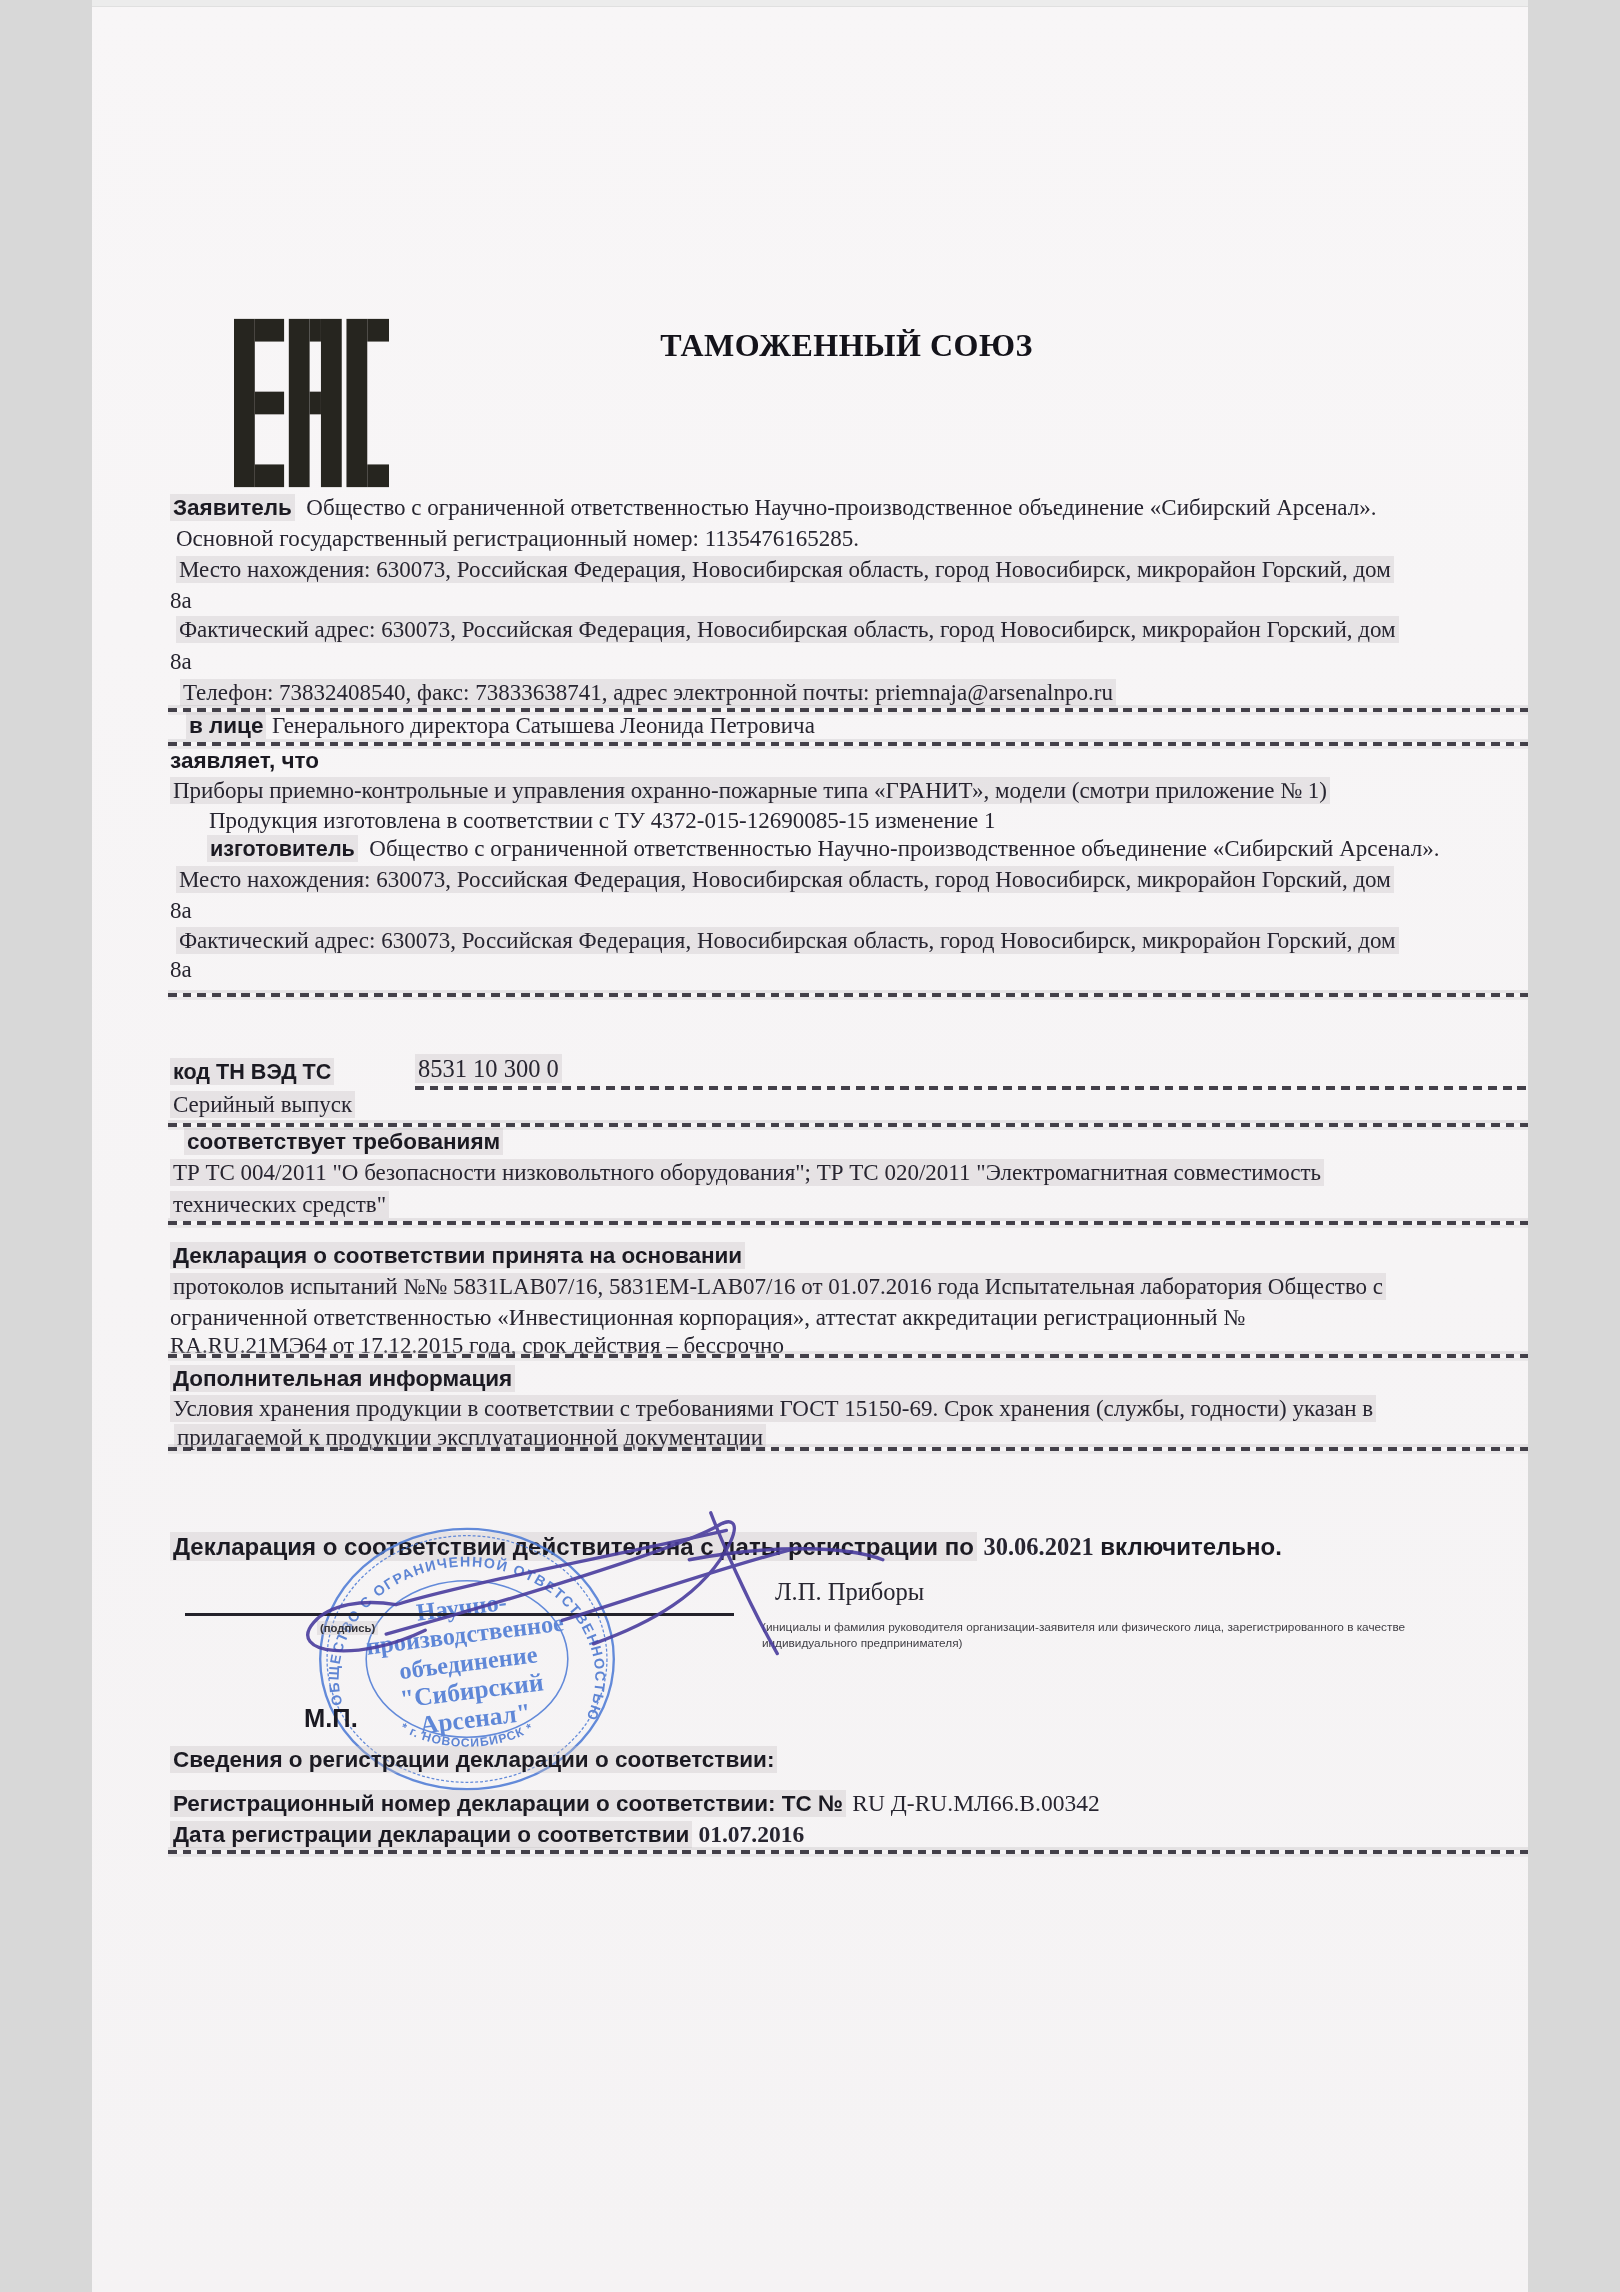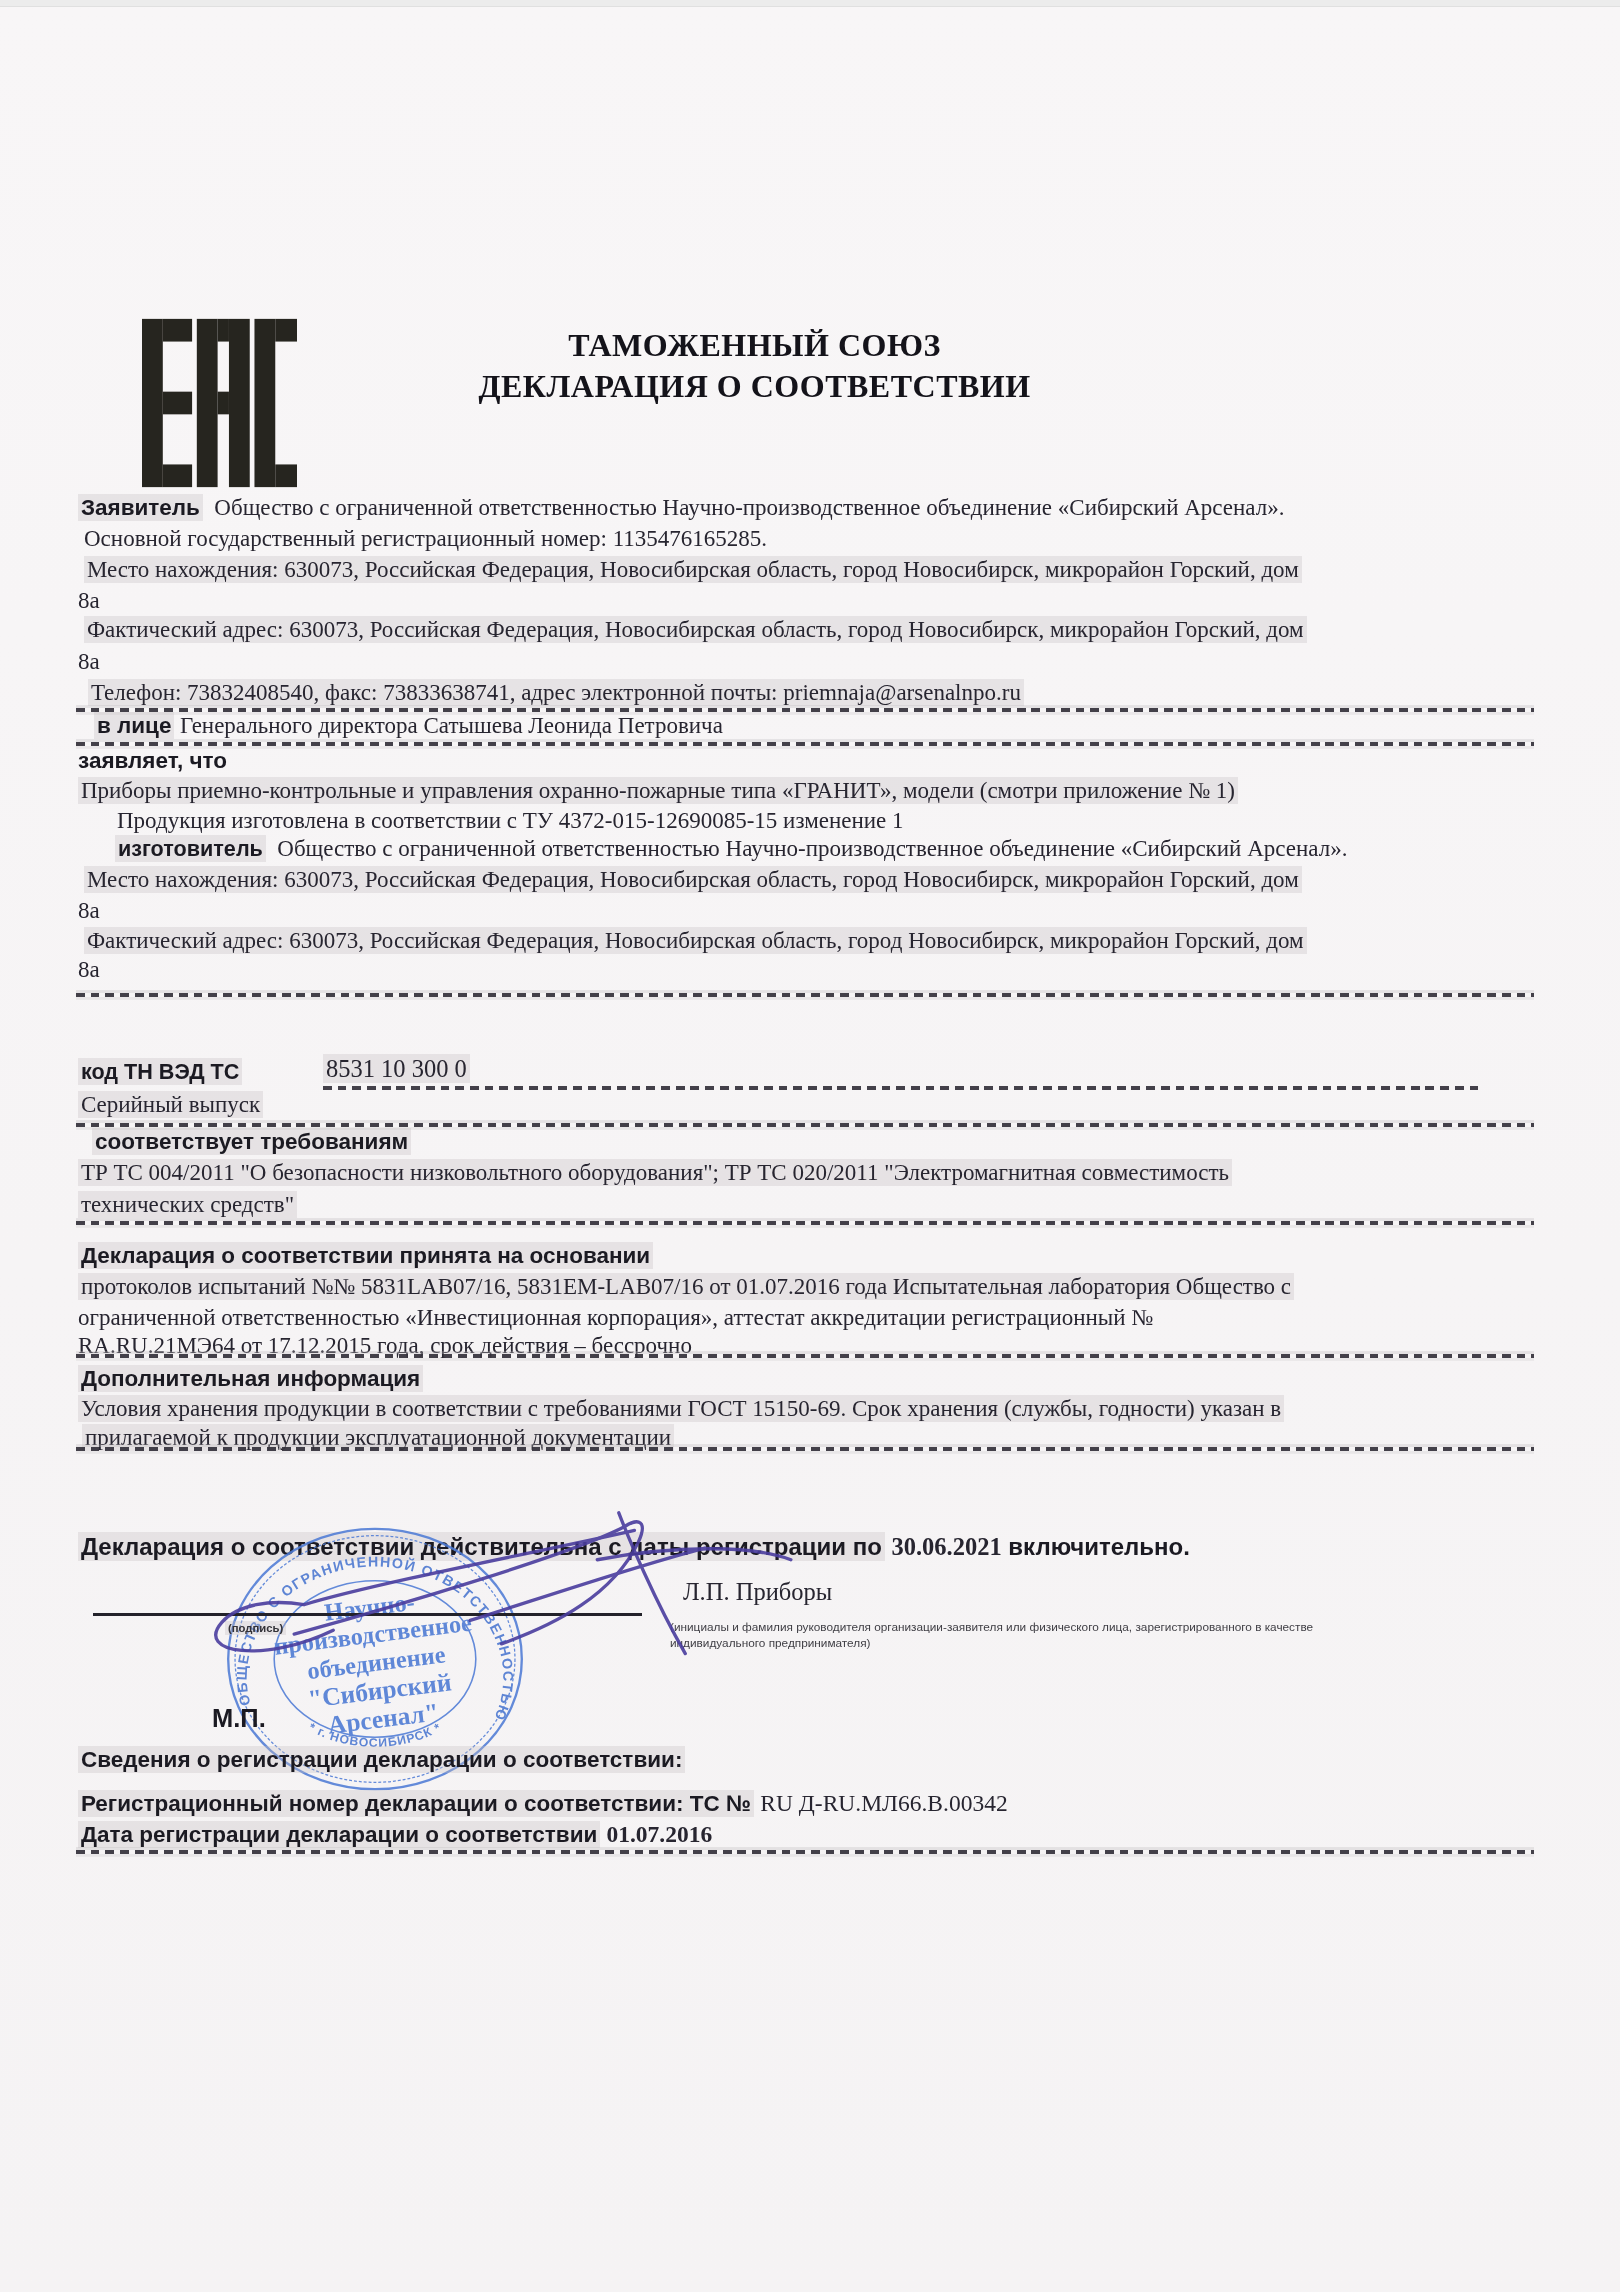--- a/index.html
+++ b/index.html
@@ -1,18 +1,18 @@
 <!DOCTYPE html>
 <html><head>
 <meta charset="utf-8">
 <style>
   html,body{margin:0;padding:0;background:#d8d8d8;}
   .page{
     position:relative;
-    width:1620px;height:2293px;
+    width:1436px;height:2293px;
     margin:0 auto;
     background:linear-gradient(180deg,#f8f6f7 0%,#f6f4f5 55%,#f5f3f4 100%);
     overflow:hidden;
     font-family:"Liberation Serif",serif;
   }
   .topedge{position:absolute;left:0;top:0;width:100%;height:5.9px;background:#ececec;border-bottom:1px solid #e0e0e0;}
   .abs{position:absolute;white-space:nowrap;}
   .serif{font-family:"Liberation Serif",serif;font-size:23px;color:#272530;}
   .sansb{font-family:"Liberation Sans",sans-serif;font-weight:700;font-size:22.5px;color:#1b1a22;}
   .hl{background:rgba(196,192,195,0.33);padding:1px 2.9px;}
@@ -48,21 +48,20 @@
       <rect x="80" y="0" width="12" height="24"></rect>
       <rect x="80" y="77" width="12" height="24"></rect>
       <rect x="119" y="0" width="22" height="178"></rect>
       <rect x="141" y="0" width="23" height="24"></rect>
       <rect x="141" y="154" width="23" height="24"></rect>
     </g>
   </svg>
 
   <div class="abs title" style="left:387px;top:325px;width:735px;">
     <div>ТАМОЖЕННЫЙ СОЮЗ</div>
-    <div>ДЕКЛАРАЦИЯ О СООТВЕТСТВИИ</div>
   </div>
 
   <div class="abs serif" style="left:78px;top:495px;"><span class="sansb hl">Заявитель</span>&nbsp; <span>Общество с ограниченной ответственностью Научно-производственное объединение «Сибирский Арсенал».</span></div>
   <div class="abs serif" style="left:84px;top:526px;">Основной государственный регистрационный номер: 1135476165285.</div>
   <div class="abs serif" style="left:84px;top:557px;"><span class="hl">Место нахождения: 630073, Российская Федерация, Новосибирская область, город Новосибирск, микрорайон Горский, дом</span></div>
   <div class="abs serif" style="left:78px;top:588px;">8а</div>
   <div class="abs serif" style="left:84px;top:617px;"><span class="hl">Фактический адрес: 630073, Российская Федерация, Новосибирская область, город Новосибирск, микрорайон Горский, дом</span></div>
   <div class="abs serif" style="left:78px;top:649px;">8а</div>
   <div class="abs serif" style="left:88px;top:680px;"><span class="hl">Телефон: 73832408540, факс: 73833638741, адрес электронной почты: priemnaja@arsenalnpo.ru</span></div>
   <div class="dash gray" style="left:76px;top:708px;width:1458px;"></div>

